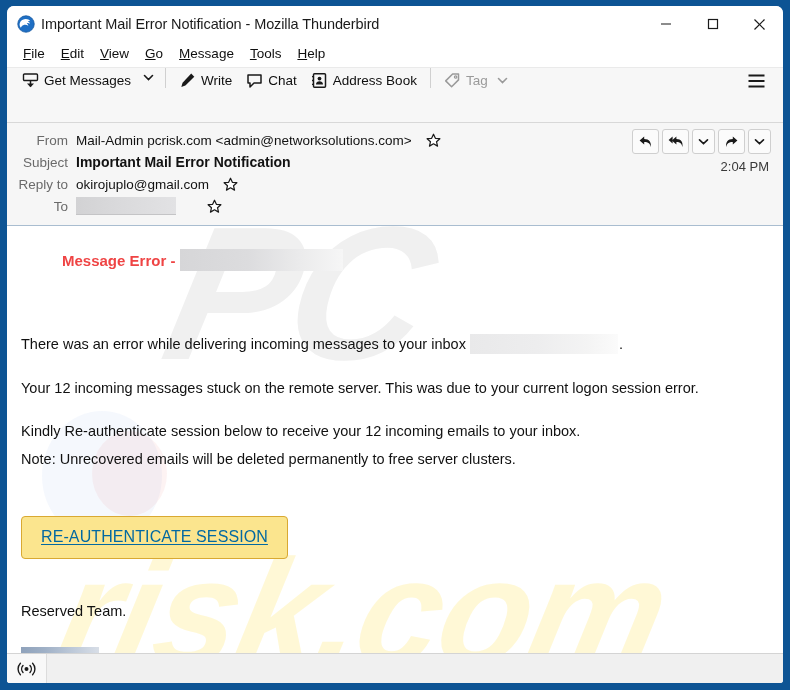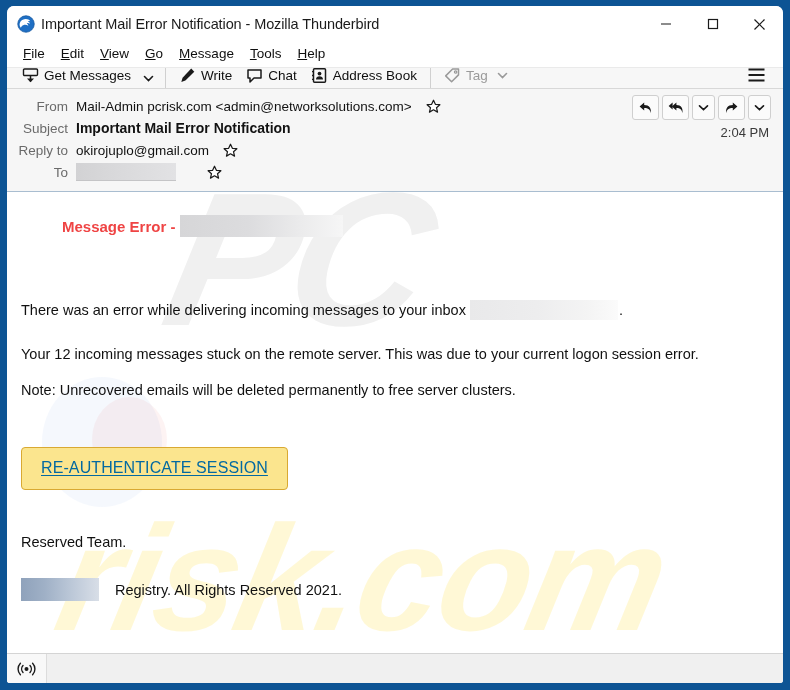--- a/index.html
+++ b/index.html
@@ -88,26 +88,26 @@
     font-size: 13.5px;
     color: #0f0f0f;
     padding: 1px 8px 2px 8px;
     white-space: nowrap;
     cursor: default;
   }
   .menu-item u { text-decoration: underline; text-underline-offset: 1px; }
 
   
   #toolbar {
-    height: 22px;
+    height: 56px;
     background: #f7f7f7;
     border-top: 1px solid #eaeaea;
     border-bottom: 1px solid #d8d8d8;
     display: flex;
-    align-items: flex-end;
+    align-items: flex-start;
     padding: 0 10px 0 8px;
     flex: 0 0 auto;
   }
   .tb-btn {
     display: flex;
     align-items: center;
     gap: 5px;
     padding: 4px 7px;
     border-radius: 3px;
     font-size: 13.5px;
@@ -269,21 +269,21 @@
     font-size: 14.5px;
     color: #111111;
     line-height: 1.25;
     display: flex;
     align-items: center;
     white-space: nowrap;
   }
   #p1 { margin-top: 63px; }
   #p2 { margin-top: 25px; }
   #p3 { margin-top: 25px; }
-  #p4 { margin-top: 18px; }
+  #p4 { margin-top: 10px; }
 
   
   .redact {
     display: inline-block;
     height: 19px;
     vertical-align: middle;
   }
   #redact-subject {
     width: 163px;
     height: 22px;
@@ -551,20 +551,21 @@
         </div>
 
         <div class="para" id="p1">
           <span>There was an error while delivering incoming messages to your inbox</span>
           <span id="redact-inbox" class="redact"></span>
           <span>.</span>
         </div>
 
         <div class="para" id="p2">Your 12 incoming messages stuck on the remote server. This was due to your current logon session error.</div>
 
+        <div class="para" id="p3">Kindly Re-authenticate session below to receive your 12 incoming emails to your inbox.</div>
 
         <div class="para" id="p4">Note: Unrecovered emails will be deleted permanently to free server clusters.</div>
 
         <div id="cta-wrap">
           <span id="cta-button">
             <span id="cta-label">RE-AUTHENTICATE SESSION</span>
           </span>
         </div>
 
         <div id="signature">Reserved Team.</div>

